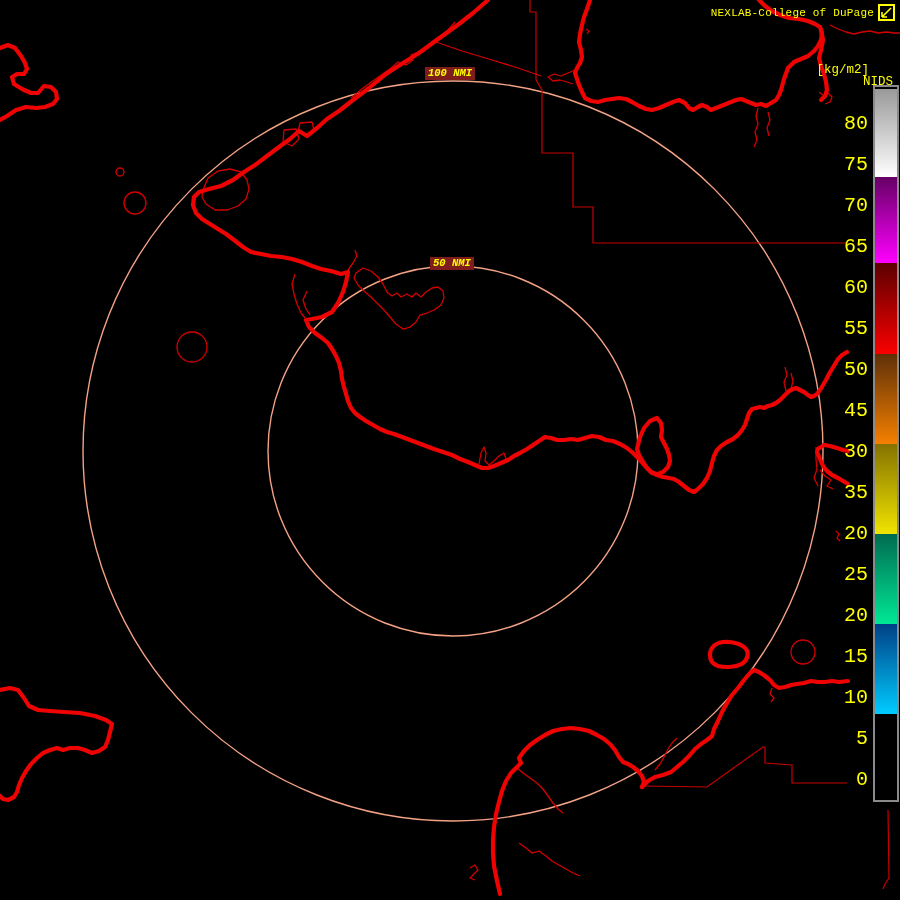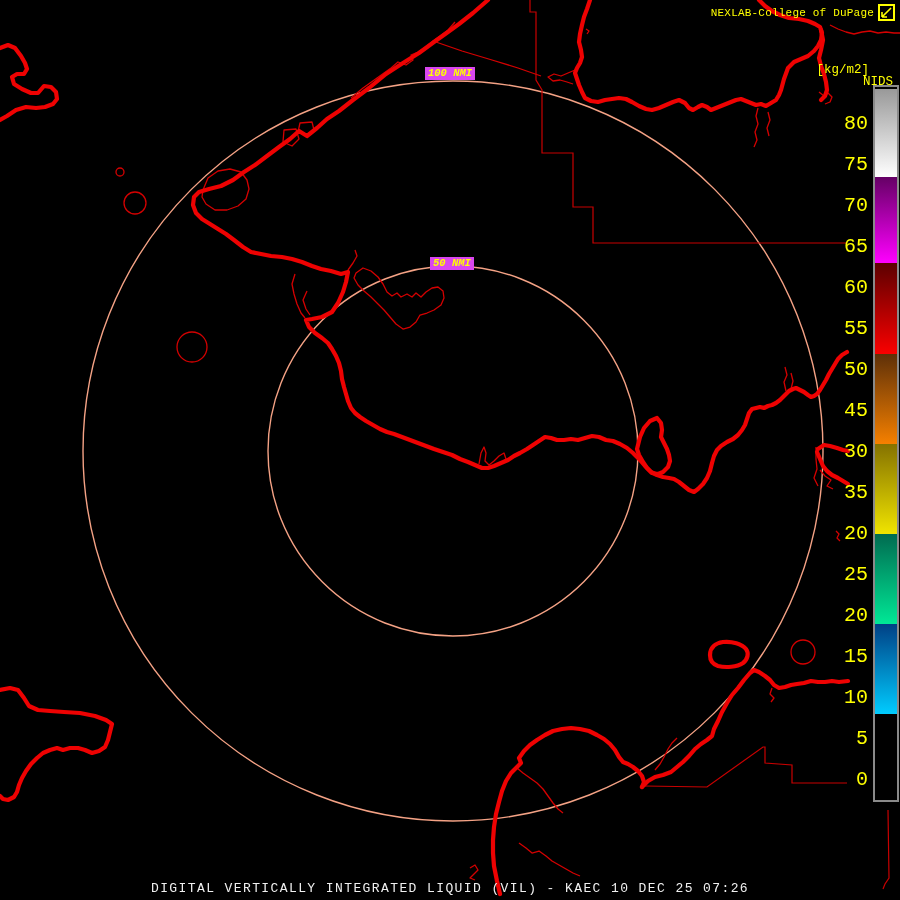--- a/index.html
+++ b/index.html
@@ -15,21 +15,21 @@
   #header-title{color:var(--yellow);font-size:11px;letter-spacing:.2px;}
   #cod-logo{width:13px;height:13px;border:2px solid var(--yellow);position:relative;}
   #cod-logo .diag{position:absolute;left:0;top:0;width:13px;height:13px;}
   #nids-label{top:52px;right:7px;color:var(--yellow);font-size:12.5px;margin-top:23px;}
   #units-label{top:63px;right:31px;color:var(--yellow);font-size:12.5px;}
   #colorbar{position:absolute;left:873px;top:85px;width:22px;height:713px;
             border:2px solid var(--bar-border);background:#000;z-index:2;}
   .seg{position:absolute;left:0;width:100%;}
   .tick{position:absolute;color:var(--yellow);font-size:20px;line-height:20px;height:20px;
         right:32px;text-align:center;z-index:3;}
-  .ring-label{color:var(--yellow);background:#d946ef;font-size:10.5px;font-weight:bold;
+  .ring-label{color:var(--yellow);background:#7f1d1d;font-size:10.5px;font-weight:bold;
               font-style:italic;padding:0 3px;line-height:13px;z-index:4;}
   #ring-label-outer{top:67px;left:425px;}
   #ring-label-inner{top:257px;left:430px;}
   #footer-title{left:0;width:900px;top:881px;text-align:center;color:var(--white-text);
                 font-size:13px;letter-spacing:1.4px;}
 </style>
 </head>
 <body>
 
 <div id="screen">
@@ -132,14 +132,13 @@
       <div class="tick" style="top: 606px;">20</div>
       <div class="tick" style="top: 647px; margin-left: 24px;">15</div>
       <div class="tick" style="top: 688px;">10</div>
       <div class="tick" style="top: 729px;">5</div>
       <div class="tick" style="top: 770px;">0</div>
     </div>
 
   <div id="ring-label-outer" class="ovl ring-label">100 NMI</div>
   <div id="ring-label-inner" class="ovl ring-label">50 NMI</div>
 
-  <div id="footer-title" class="ovl">DIGITAL VERTICALLY INTEGRATED LIQUID (VIL) - KAEC 10 DEC 25 07:26</div>
 </div>
 
 </body></html>

